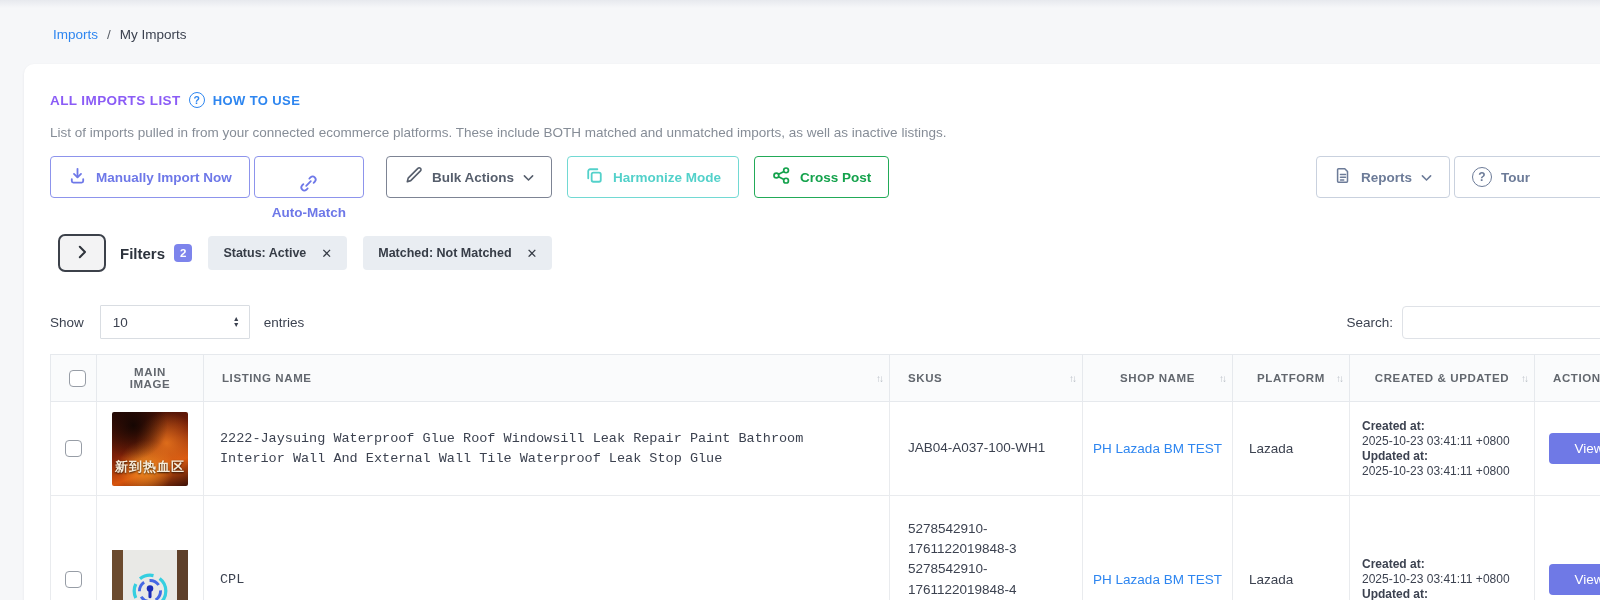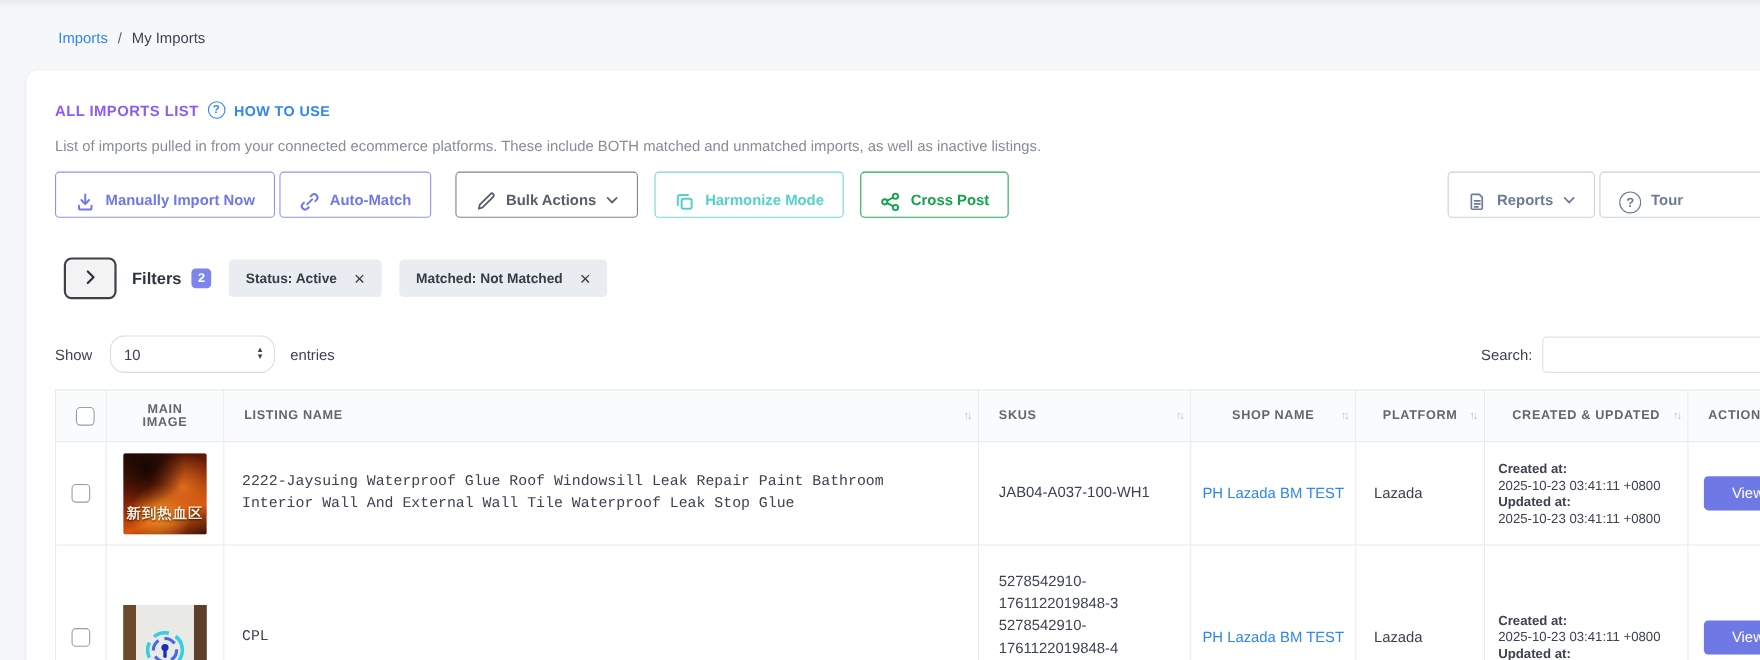--- a/index.html
+++ b/index.html
@@ -36,28 +36,28 @@
     display:inline-flex; align-items:center; justify-content:center;
     font-size:10.5px; font-weight:bold; flex-shrink:0;
   }
   .how-to-use { color:#2e86f0; display:flex; align-items:center; gap:6px; font-size:13px; font-weight:bold; letter-spacing:.4px; cursor:pointer; }
 
   .desc { margin-top:17px; font-size:13.5px; color:#868d97; }
 
   
   .toolbar { margin-top:16px; display:flex; align-items:center; width:1574px; }
   .btn {
-    height:42px; display:inline-flex; align-items:flex-start; gap:9px;
+    height:42px; display:inline-flex; align-items:center; gap:9px;
     padding:17px 17px; border-radius:4px; background:#fff;
     font-size:13.5px; font-weight:600; cursor:pointer; white-space:nowrap;
     font-family:inherit;
   }
   .btn svg { flex-shrink:0; }
   .btn-indigo { color:#6e78e8; border:1px solid #8d94ec; }
-  .btn-autolink { margin-left:4px; }
+  .btn-autolink { margin-left:4px;flex-direction:column; }
   .btn-slate  { color:#565e6c; border:1px solid #7d8494; margin-left:22px; }
   .btn-teal   { color:#53d1ca; border:1px solid #72d9d3; margin-left:15px; }
   .btn-green  { color:#14a24c; border:1px solid #22aa58; margin-left:15px; }
   .btn-ghost  { color:#6c7b98; border:1px solid #c9d1de; font-weight:600; }
   .btn-reports { margin-left:auto; }
   .btn-tour   { margin-left:4px; width:170px; flex-shrink:0; }
 
   
   .filters-row { margin-top:36px; display:flex; align-items:center; height:38px; }
   .filter-toggle {
@@ -73,21 +73,21 @@
   .chip {
     background:#e9edf2; border-radius:4px; height:34px;
     display:inline-flex; align-items:center; gap:15px; padding:0 15px;
     font-size:12.5px; font-weight:600; color:#363c46; margin-left:16px;
   }
   .chip-first { }
   .chip-close { font-size:13px; color:#363c46; cursor:pointer; font-weight:normal; }
 
   
   .controls-row { margin-top:33px; display:flex; align-items:center; width:1574px; font-size:13.5px; }
-  .select-wrap { position:relative; margin-left:16px; width:150px; height:34px; border:1px solid #d9dde2; border-radius:13px; background:#fff; }
+  .select-wrap { position:relative; margin-left:16px; width:150px; height:34px; border:1px solid #d9dde2; border-radius:1px; background:#fff; }
   .select-wrap select {
     appearance:none; -webkit-appearance:none; width:100%; height:100%;
     border:none; background:transparent; font-size:13.5px; color:#3c4250;
     padding:0 24px 0 12px; font-family:inherit; cursor:pointer;
   }
   .select-arrows { position:absolute; right:9px; top:50%; transform:translateY(-50%); display:flex; flex-direction:column; line-height:6px; font-size:7px; color:#3c4250; pointer-events:none; }
   .entries-label { margin-left:14px; }
   .search-label { margin-left:auto; }
   .search-input { margin-left:9px; width:222px; height:33px; border:1px solid #dfe2e7; border-radius:4px; background:#fff; font-size:13px; padding:0 10px; font-family:inherit; }
 

